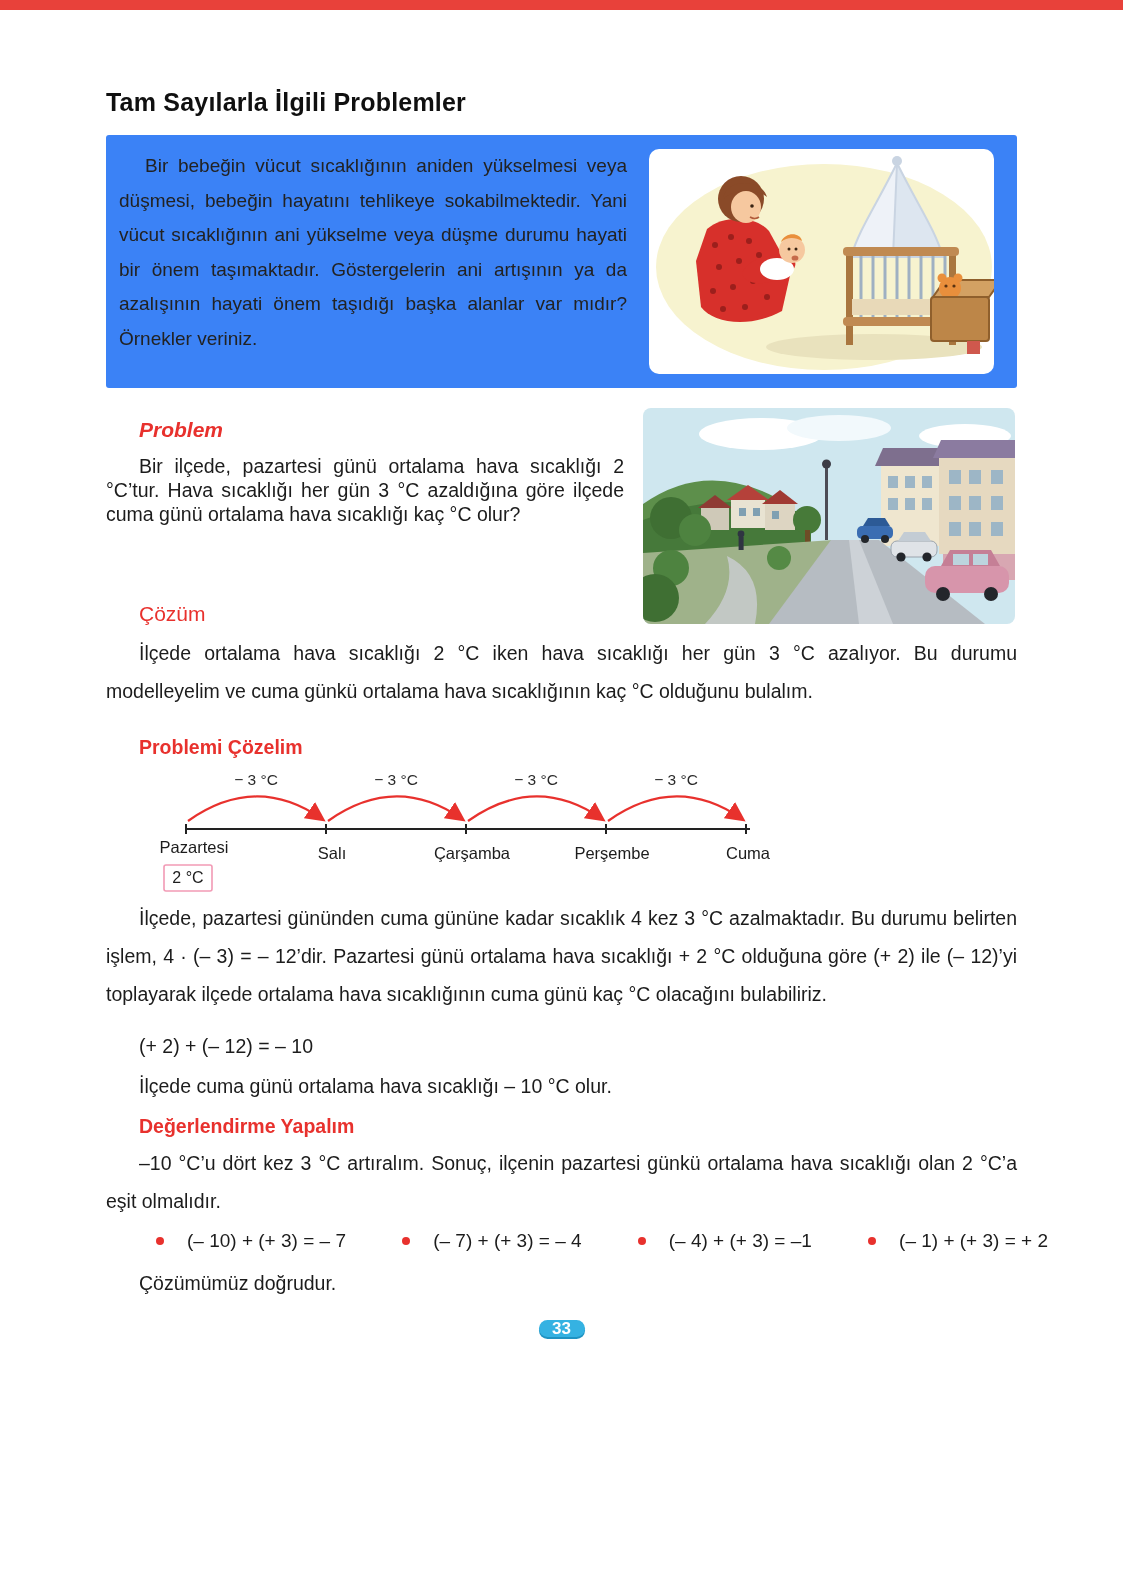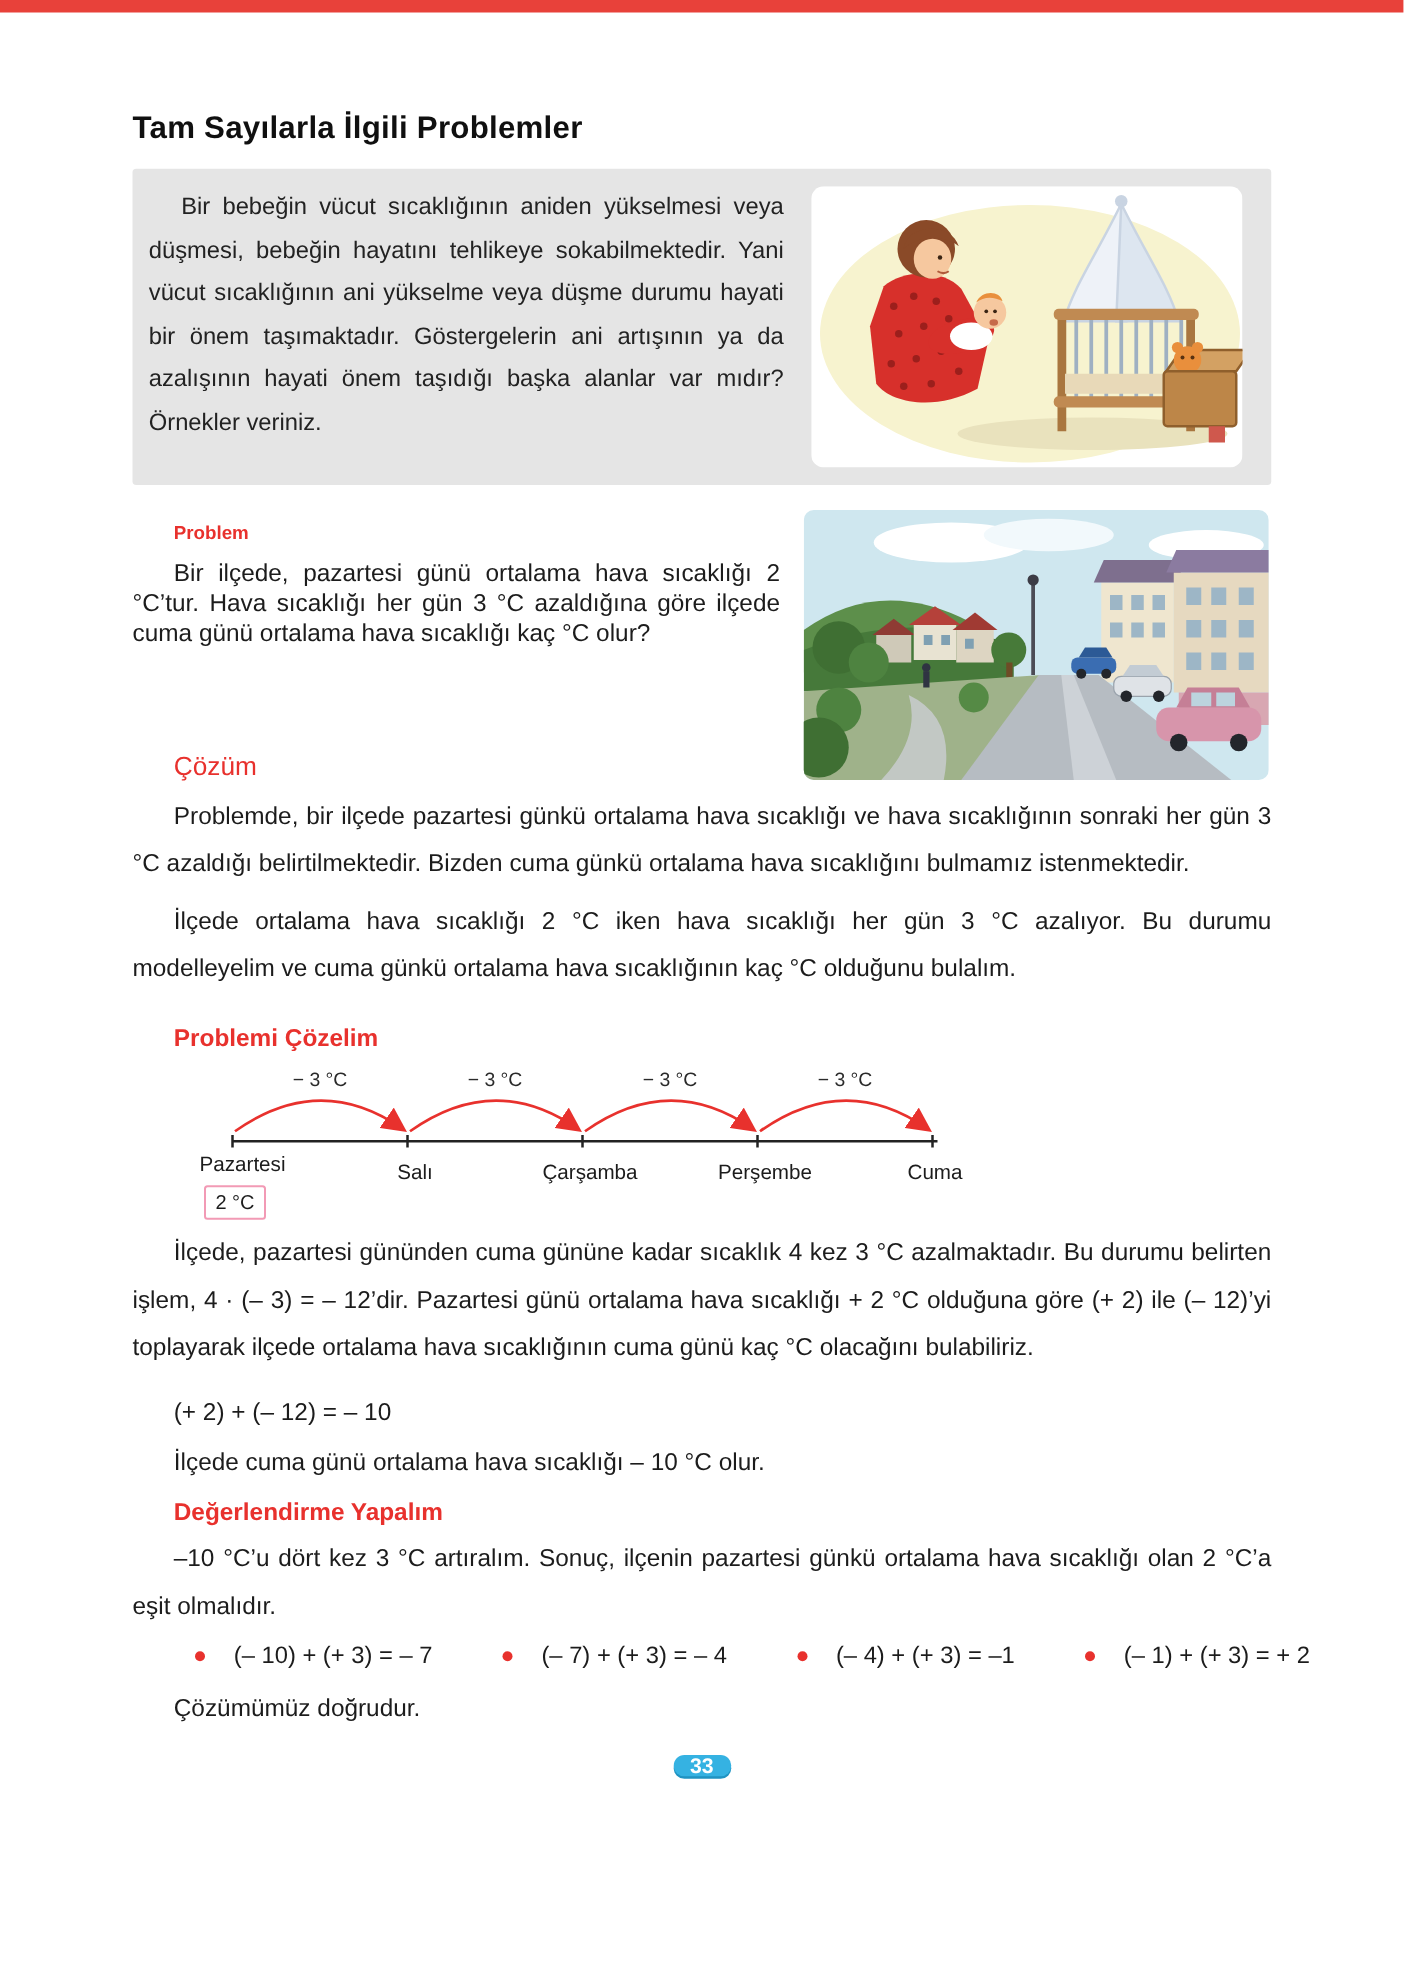--- a/index.html
+++ b/index.html
@@ -4,26 +4,26 @@
 <style>
   * { margin:0; padding:0; box-sizing:border-box; }
   html,body { background:#ffffff; }
   body { font-family:"Liberation Sans", sans-serif; color:#1c1c1c; }
   .page { position:relative; width:1123px; height:1588px; background:#fff; overflow:hidden; margin:0 auto; }
   .top-bar { width:100%; height:10px; background:#e8413a; }
   .content { padding:0 106px; }
 
   .title { margin-top:78px; font-size:25px; font-weight:bold; color:#101010; letter-spacing:.2px; }
 
-  .intro-box { margin-top:18px; background:#e5e5e5; border-radius:3px; padding:14px 13px; display:flex; gap:22px; align-items:flex-start; }
+  .intro-box { margin-top:18px; background:#3b82f6; border-radius:3px; padding:14px 13px; display:flex; gap:22px; align-items:flex-start; }
   .intro-text { width:508px; font-size:19px; line-height:34.5px; text-align:justify; color:#222; text-indent:26px; }
   .illu-baby { width:345px; height:225px; flex:none; }
 
   .problem-section { position:relative; margin-top:30px; min-height:170px; }
-  .h-problem { font-size:15px; font-weight:bold; color:#e8312d; margin-left:33px; }
+  .h-problem { font-size:21px; font-weight:bold; color:#e8312d; margin-left:33px;font-style:italic; }
   .problem-text { margin-top:12px; width:518px; font-size:19.5px; line-height:24px; text-align:justify; text-indent:33px; }
   .illu-town { position:absolute; top:-10px; right:2px; width:372px; height:216px; }
 
   .h-cozum { margin:14px 0 0 33px; font-size:21px; font-weight:normal; color:#e8312d; }
   .h-sub { margin-left:33px; font-size:19.5px; font-weight:bold; color:#e8312d; }
   .mt6{margin-top:6px}.mt8{margin-top:8px}.mt10{margin-top:10px}.mt12{margin-top:12px}
   .mt14{margin-top:14px}.mt26{margin-top:26px}
 
   p.body { font-size:19.5px; line-height:38px; text-align:justify; text-indent:33px; color:#1c1c1c; }
   p.plain { font-size:19.5px; line-height:38px; text-indent:33px; color:#1c1c1c; }
@@ -210,21 +210,20 @@
               <circle cx="300" cy="186" r="7" fill="#23262b"></circle>
                 <circle cx="348" cy="186" r="7" fill="#23262b"></circle>
             </g>
           </g>
         </svg>
       </div>
     </div>
 
     <h2 class="h-cozum">Çözüm</h2>
 
-    <p class="body mt8">Problemde, bir ilçede pazartesi günkü ortalama hava sıcaklığı ve hava sıcaklığının sonraki her gün 3 °C azaldığı belirtilmektedir. Bizden cuma günkü ortalama hava sıcaklığını bulmamız istenmektedir.</p>
 
     <p class="body mt8">İlçede ortalama hava sıcaklığı 2 °C iken hava sıcaklığı her gün 3 °C azalıyor. Bu durumu modelleyelim ve cuma günkü ortalama hava sıcaklığının kaç °C olduğunu bulalım.</p>
 
     <h3 class="h-sub mt26">Problemi Çözelim</h3>
 
     <div class="numline-wrap">
       <svg viewBox="0 0 660 126" width="660" height="126">
         <defs>
           <marker id="arr" markerWidth="9" markerHeight="9" refX="7" refY="4.5" orient="auto">
             <path d="M0,0 L9,4.5 L0,9 Z" fill="#e8312d"></path>

